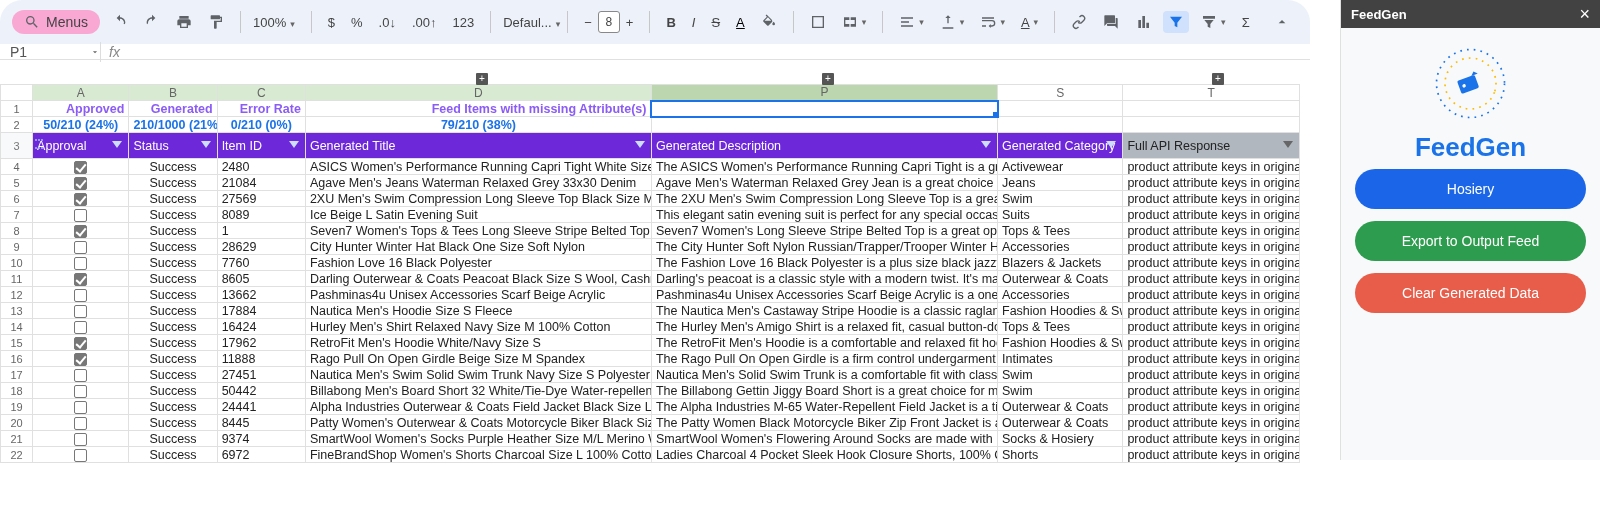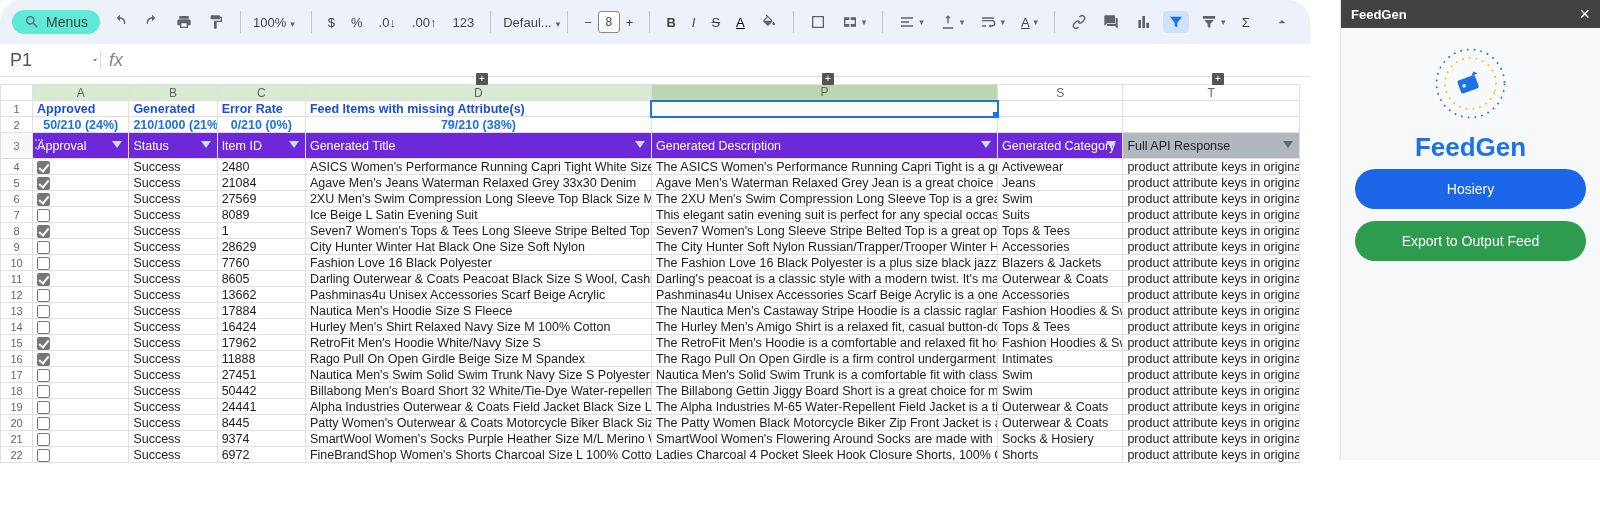--- a/index.html
+++ b/index.html
@@ -7,21 +7,21 @@
     body { position: relative; }
 
     
     .toolbar {
       position: absolute; left: 0; top: 0; width: 1310px; height: 44px;
       background: #edf2fa; border-radius: 22px 22px 0 0;
       display: flex; align-items: center; padding: 0 12px; gap: 8px;
       font-size: 13px; color: #444;
     }
     .menus-pill {
-      display: flex; align-items: center; gap: 6px; background: #5eead4;
+      display: flex; align-items: center; gap: 6px; background: #f9a8d4;
       border-radius: 16px; padding: 4px 12px; color: #444; font-size: 14px;
     }
     .ico { width: 16px; height: 16px; display: inline-flex; align-items: center; justify-content: center; fill: #5f6368; }
     .btn { padding: 4px; border-radius: 4px; display: inline-flex; align-items: center; justify-content: center; }
     .sep { width: 1px; height: 22px; background: #c7c7c7; margin: 0 4px; }
     .zoom { font-size: 13px; color: #444; padding-right: 4px; }
     .font-name { font-size: 13px; color: #444; width: 52px; }
     .font-size-ctrl { display: flex; align-items: center; gap: 2px; }
     .font-size-box { width: 22px; height: 22px; border: 1px solid #888; border-radius: 3px; text-align: center; font-size: 12px; line-height: 20px; background: #fff; }
     .bold { font-weight: 700; }
@@ -30,23 +30,23 @@
     .underA { text-decoration: underline; }
     .chev::after { content: "▾"; font-size: 9px; margin-left: 4px; color: #666; }
     .blue-fill { background:#cfe1fc; border-radius:4px; padding:3px 5px;}
     .collapse {
       position: absolute; right: 18px; top: 12px; width: 20px; height: 20px;
       display: flex; align-items: center; justify-content: center;
     }
 
     
     .fxrow {
-      position: absolute; left: 0; top: 44px; width: 1310px; height: 33px;
+      position: absolute; left: 0; top: 44px; width: 1310px; height: 16px;
       display: flex; align-items: center; border-bottom: 1px solid #e0e0e0;
-      font-size: 18px; color: #555;
+      font-size: 14px; color: #555;
     }
     .namebox { width: 90px; padding-left: 10px; }
     .fxlabel { font-style: italic; color: #888; padding: 0 8px; }
     .fxdivider { width: 1px; height: 20px; background: #ddd; }
 
     
     .sheet {
       position: absolute; left: 0; top: 72px; width: 1310px; height: 444px;
       overflow: hidden;
     }
@@ -61,39 +61,39 @@
     .colhdr.first4 { background: #d9ead3; }
     .colhdr.sel { background: #bcd6b0; }
 
     .plus-dot {
       position: absolute; top: 1px; width: 12px; height: 12px; background: #555; color: #fff;
       border-radius: 1px; font-size: 10px; line-height: 12px; text-align: center;
     }
     .plus-D { left: 476px; } .plus-P { left: 822px; } .plus-T2 { left: 1212px; }
 
     .row-head { background: #f8f9fa; text-align: center; color: #777; font-size: 11px; }
-    .stat-h { text-align: left; font-weight: 700; color: #1d4ed8; }
+    .stat-h { text-align: right; font-weight: 700; color: #8b5cf6; }
     .stat-v { text-align: center; font-weight: 700; color: #1a73e8; }
 
     .selcell { border: 2px solid #1a73e8 !important; position: relative; background: #fff; }
     .selcell::after { content: ""; position: absolute; right: -3px; bottom: -3px; width: 6px; height: 6px; background: #1a73e8; border: 1px solid #fff; }
 
     .filter-row td, .filter-row th { background: #6d28d9; color: #fff; font-weight: 400; height: 26px; }
     .grip { position: absolute; left: 2px; top: 6px; width: 10px; height: 14px; display: flex; flex-wrap: wrap; gap: 1px; }
     .grip i { width: 2px; height: 2px; background: #9bbcfa; border-radius: 50%; }
     .flabel { position: relative; padding-left: 14px; }
     .funnel { position: absolute; right: 6px; top: 8px; width: 0; height: 0;
       border-left: 5px solid transparent; border-right: 5px solid transparent; border-top: 7px solid #cdddff; }
     .filter-last { background: #b0b7bf !important; color: #222 !important; }
 
     .chk { display: inline-block; width: 13px; height: 13px; border: 1.5px solid #777; border-radius: 2px; vertical-align: middle; position: relative; background: #fff; }
     .chk.checked { background: #777; }
     .chk.checked::after { content: ""; position: absolute; left: 3px; top: 0; width: 4px; height: 8px; border: solid #fff; border-width: 0 2px 2px 0; transform: rotate(40deg); }
 
-    .cell-center { text-align: left; }
+    .cell-center { text-align: center; }
     .cell-right { text-align: left; }
 
     
     .sidebar { position: absolute; right: 0; top: 0; width: 260px; height: 460px; background: #f8f9fb; border-left: 1px solid #e0e0e0; display: flex; flex-direction: column; }
     .sb-hdr { background: #424242; color: #fff; height: 28px; display: flex; align-items: center; justify-content: space-between; padding: 0 10px; font-size: 13px; font-weight: 700; }
     .sb-close { font-size: 18px; cursor: pointer; font-weight: 400; }
     .sb-logo { height: 110px; display: flex; align-items: center; justify-content: center; }
     .sb-title { text-align: center; color: #1a73e8; font-size: 26px; font-weight: 700; margin-top: -6px; }
     .sb-sub { text-align: center; font-size: 14.5px; color: #444; padding: 8px 16px 10px; line-height: 1.3; }
     .sb-status { text-align: center; font-size: 15px; color: #888; font-weight: 700; margin-bottom: 14px; }
@@ -565,13 +565,14 @@
       <g transform="translate(36 36) rotate(-20 14 14)">
         <rect x="0" y="6" width="22" height="16" rx="2" fill="#1a73e8"></rect>
         <circle cx="6" cy="14" r="2" fill="#fff"></circle>
         <path d="M18 6 L22 2 L26 6" fill="#1a73e8"></path>
       </g>
     </svg>
   </div>
   <div class="sb-title">FeedGen</div>
   <div class="sb-btn b1">Hosiery</div>
   <div class="sb-btn b3">Export to Output Feed</div>
+  <div class="sb-btn b4">Clear Generated Data</div>
 </div>
 
 </body></html>

